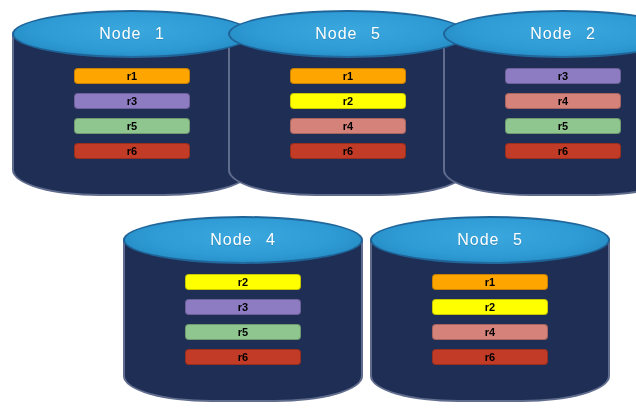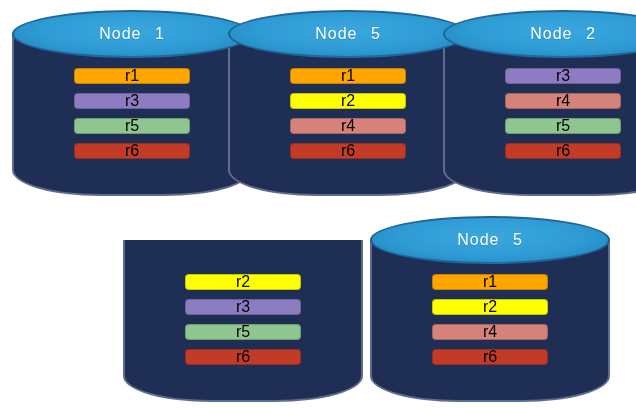--- a/index.html
+++ b/index.html
@@ -77,22 +77,22 @@
     height: 14px;
     border-radius: 4px;
     border: 1px solid rgba(0,0,0,0.22);
     box-sizing: content-box;
     display: flex;
     align-items: center;
     justify-content: center;
   }
   .replica-label {
     color: #000000;
-    font-size: 16px;
-    font-weight: 400;
+    font-size: 11px;
+    font-weight: 700;
     line-height: 1;
     user-select: none;
   }
 </style>
 </head>
 <body>
 
 <div class="stage" id="stage">
   <div class="cylinder pos-0">
     <div class="cyl-body"></div>
@@ -161,20 +161,23 @@
   </div>
 
   <div class="replica-bar" style="background: rgb(194, 59, 39);">
     <span class="replica-label">r6</span>
   </div>
 </div>
   </div>
 
   <div class="cylinder pos-3">
     <div class="cyl-body"></div>
+    <div class="cyl-top">
+      <span class="node-label">Node 4</span>
+    </div>
     <div class="replica-stack">
   <div class="replica-bar" style="background: rgb(255, 255, 0);">
     <span class="replica-label">r2</span>
   </div>
 
   <div class="replica-bar" style="background: rgb(142, 124, 195);">
     <span class="replica-label">r3</span>
   </div>
 
   <div class="replica-bar" style="background: rgb(143, 198, 143);">

